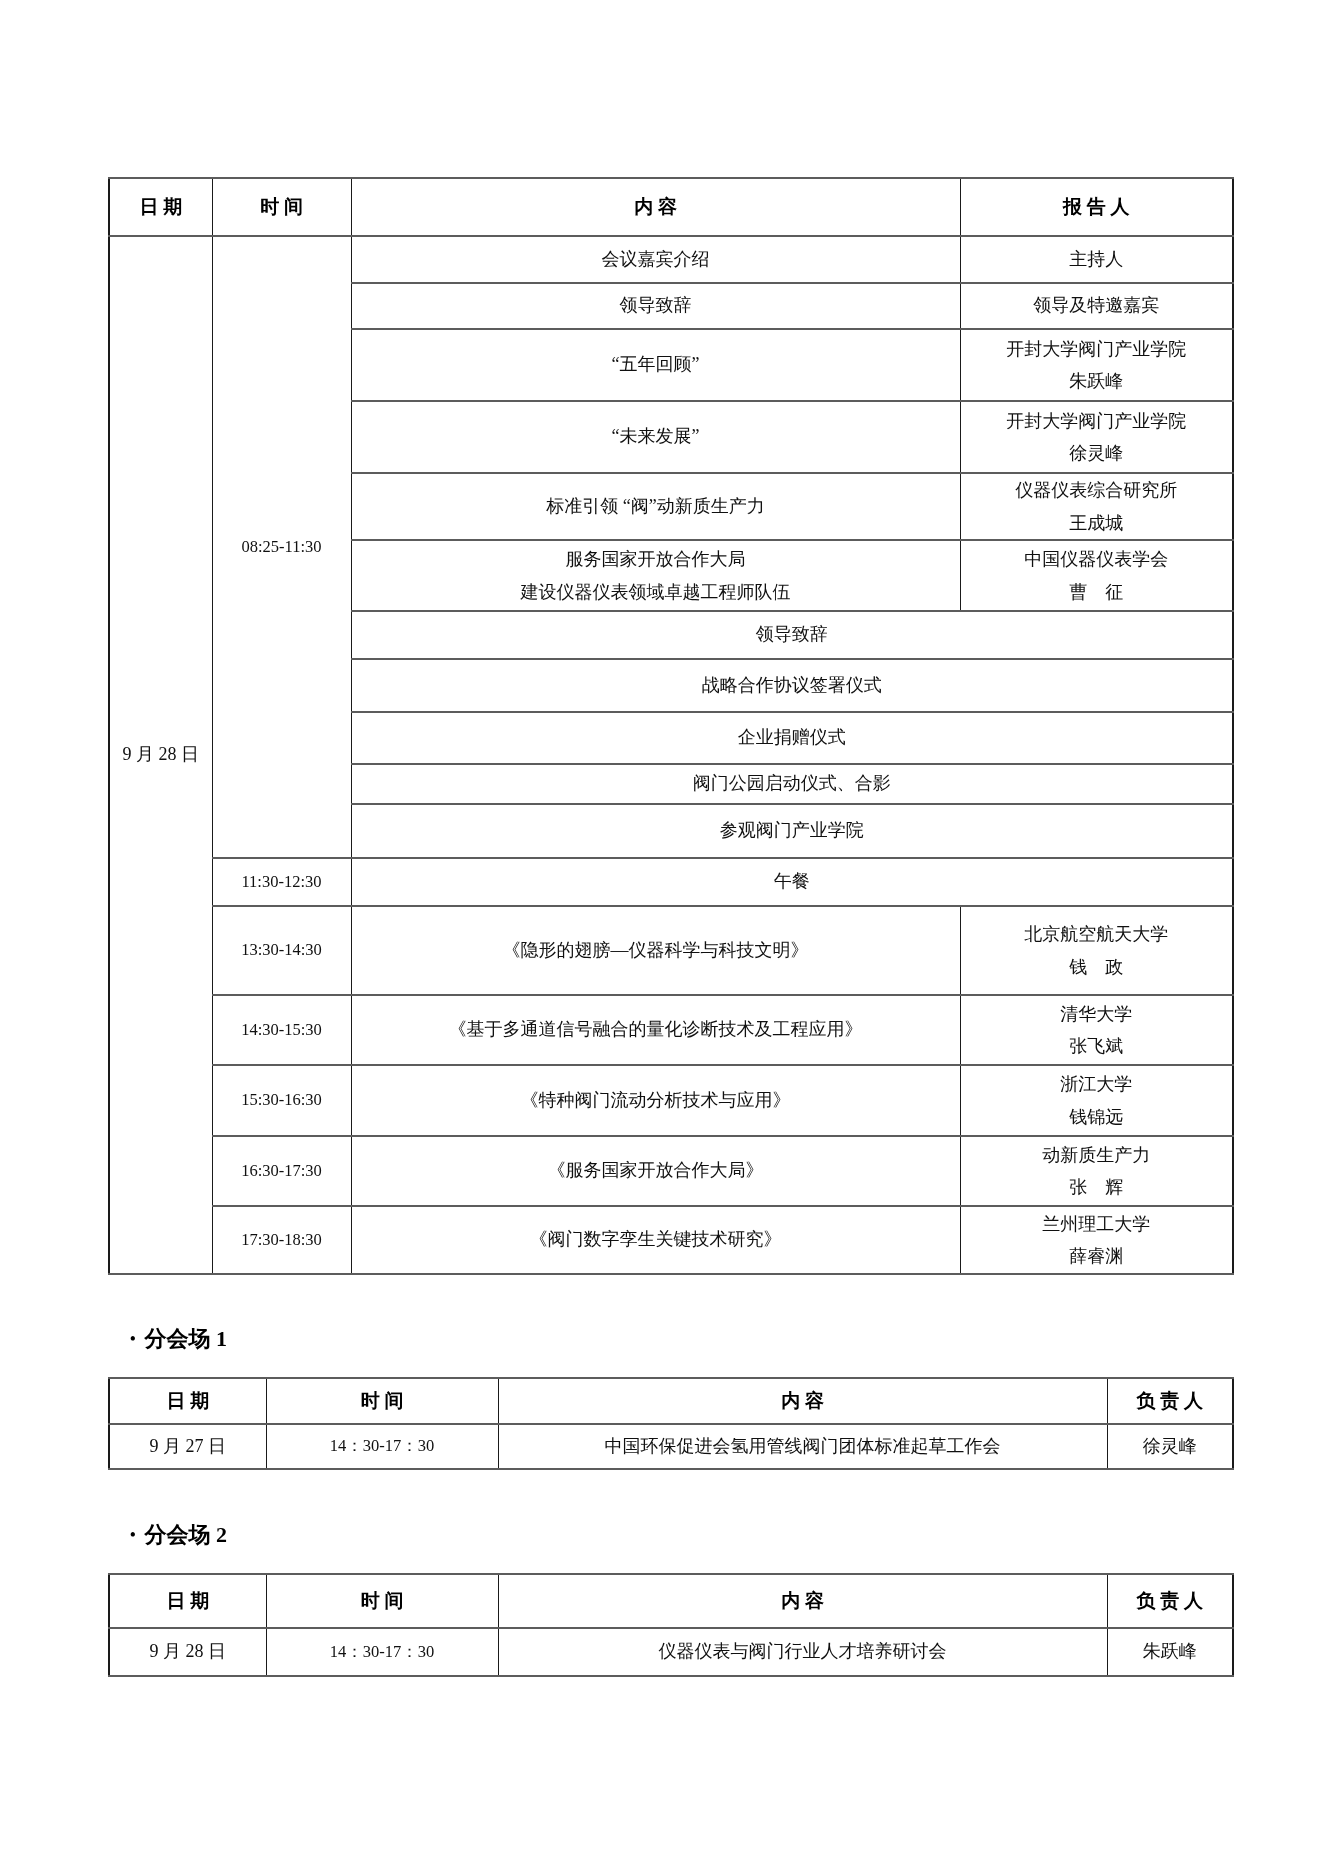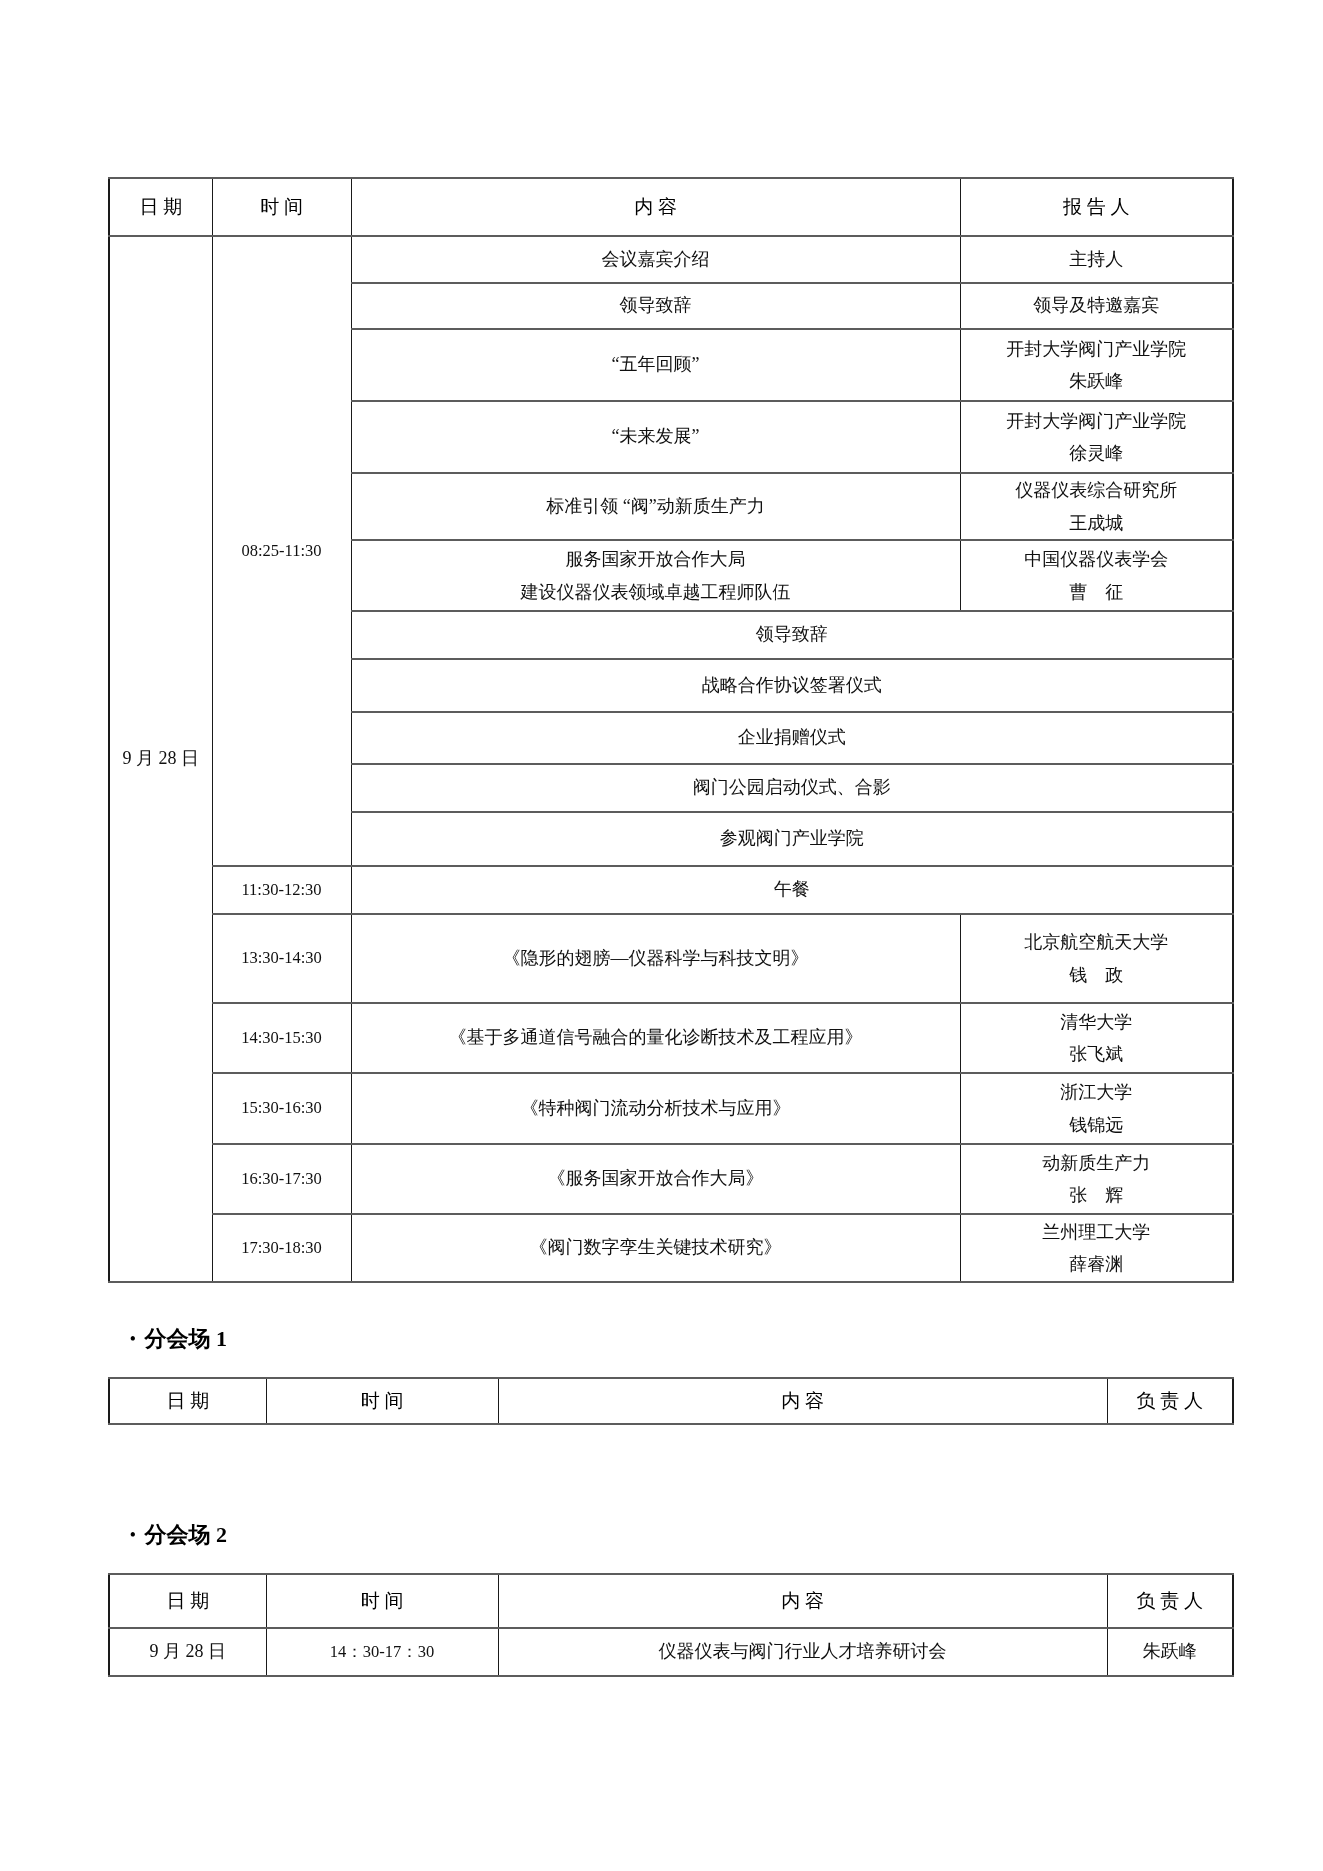--- a/index.html
+++ b/index.html
@@ -29,21 +29,21 @@
     padding: 0 4px;
     text-align: center;
     vertical-align: middle;
     font-size: 18px;
     line-height: 1.85;
     color: #101010;
   }
   table { border: 2px solid #1a1a1a; }
   th {
     font-size: 19px;
-    font-weight: normal;
+    font-weight: bold;
     letter-spacing: 0.25em;
     text-indent: 0.25em;
     color: #000000;
   }
   .main-table { top: 177px; }
   .sub-table-1 { top: 1377px; }
   .sub-table-2 { top: 1573px; }
   .time-cell { font-size: 16.5px; letter-spacing: 0; }
   .two-line div { line-height: 1.8; }
   .section-heading {
@@ -125,21 +125,21 @@
     </tr>
     <tr style="height:48px">
       <td colspan="2">领导致辞</td>
     </tr>
     <tr style="height:53px">
       <td colspan="2">战略合作协议签署仪式</td>
     </tr>
     <tr style="height:52px">
       <td colspan="2">企业捐赠仪式</td>
     </tr>
-    <tr style="height:48px">
+    <tr style="height:40px">
       <td colspan="2">阀门公园启动仪式、合影</td>
     </tr>
     <tr style="height:54px">
       <td colspan="2">参观阀门产业学院</td>
     </tr>
     <tr style="height:48px">
       <td class="time-cell">11:30-12:30</td>
       <td colspan="2">午餐</td>
     </tr>
     <tr style="height:89px">
@@ -197,20 +197,26 @@
       <col style="width:609px">
       <col style="width:126px">
     </colgroup>
     <tbody>
         <tr style="height:46px">
       <th>日期</th>
       <th>时间</th>
       <th>内容</th>
       <th>负责人</th>
     </tr>
+    <tr style="height:45px">
+      <td>9 月 27 日</td>
+      <td class="time-cell">14：30-17：30</td>
+      <td>中国环保促进会氢用管线阀门团体标准起草工作会</td>
+      <td>徐灵峰</td>
+    </tr>
   </tbody>
     </table>
 
   <div class="section-heading heading-2">
     <span class="bullet">•</span>
     <span>分会场 2</span>
   </div>
 
   <table class="sub-table-2">
     <colgroup>

